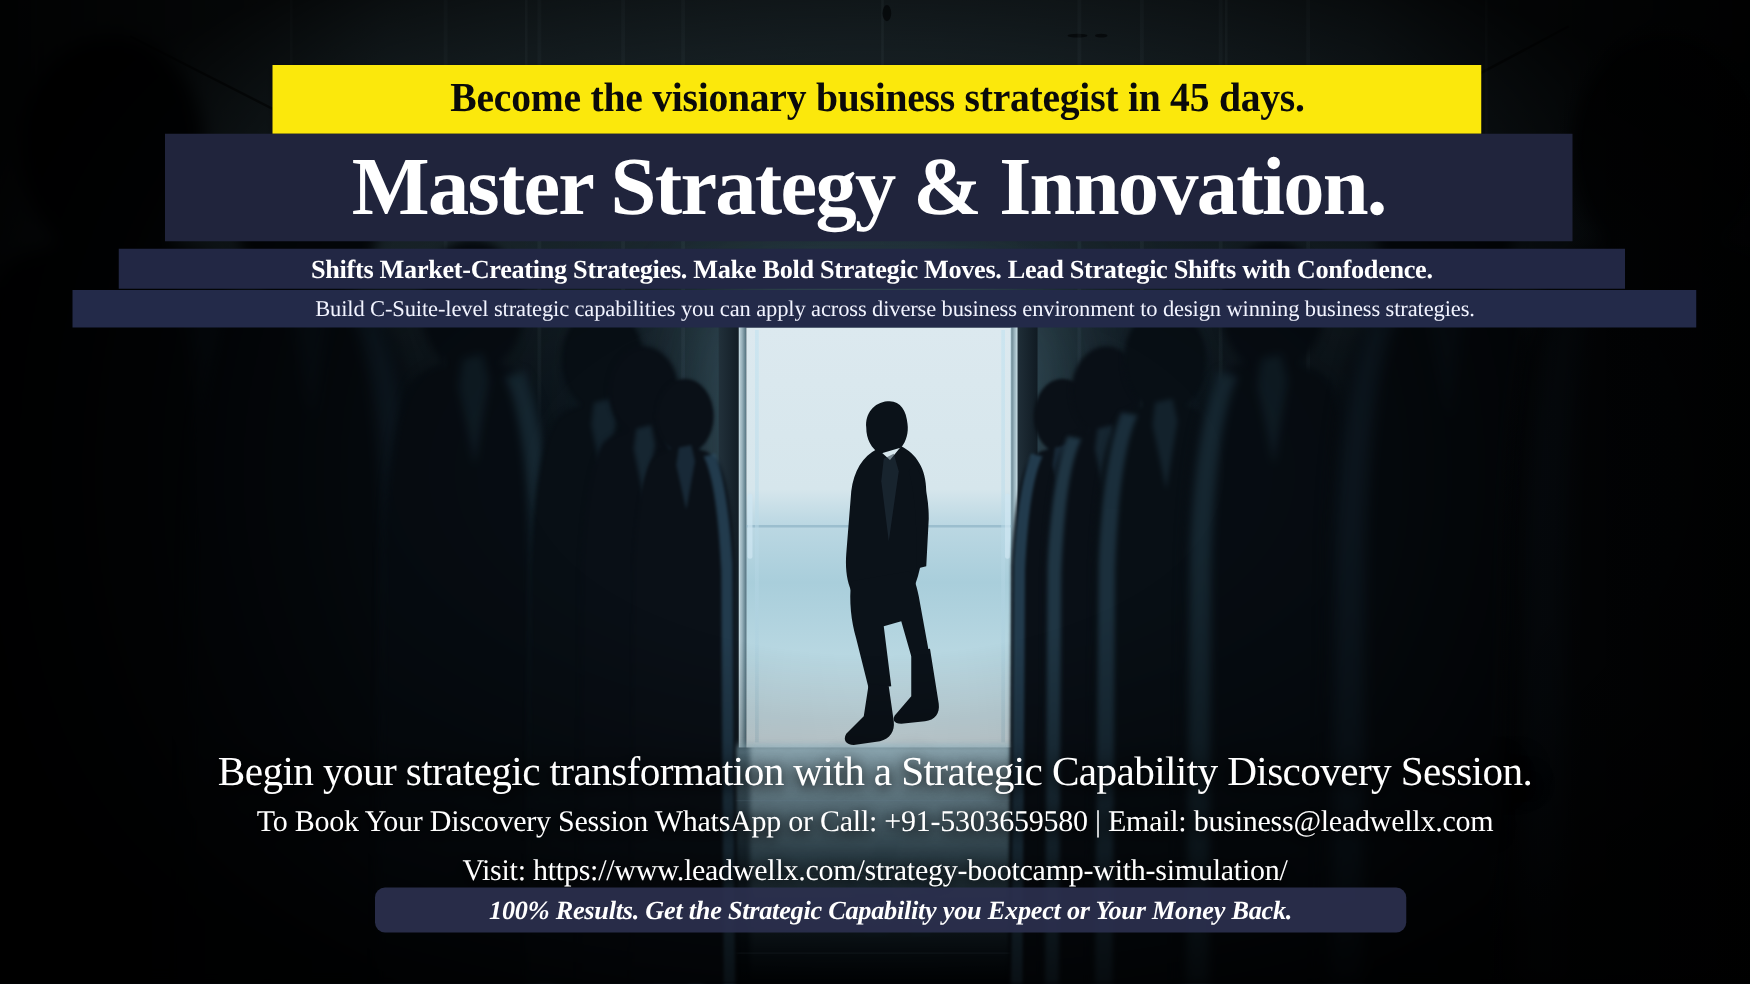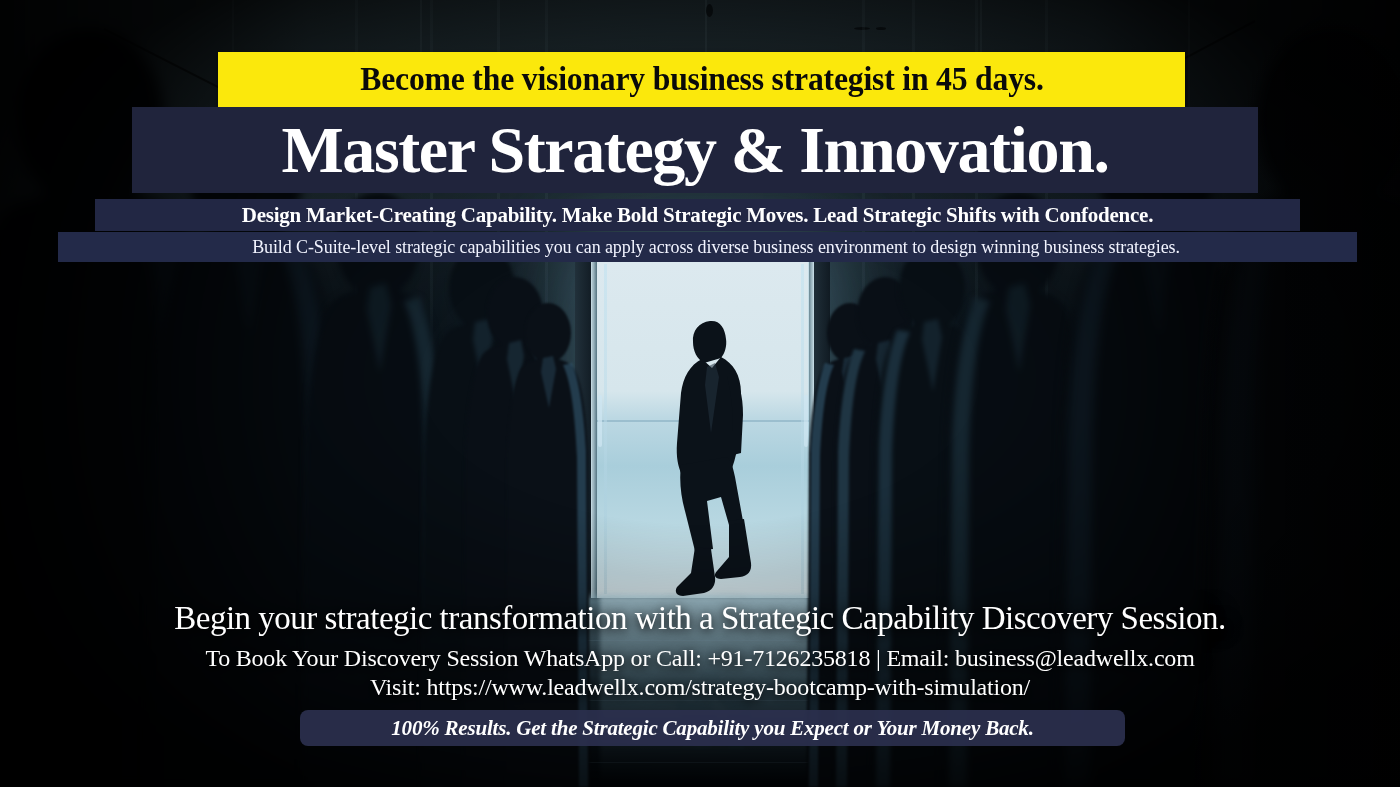--- a/index.html
+++ b/index.html
@@ -212,21 +212,21 @@
     color: #ffffff;
     font-size: 24px;
     margin-top: 8px;
     letter-spacing: -.2px;
     text-shadow: 0 2px 9px rgba(0,0,0,.95), 0 0 18px rgba(0,0,0,.85);
     white-space: nowrap;
   }
   .cta-line3 {
     color: #ffffff;
     font-size: 24px;
-    margin-top: 2px;
+    margin-top: 12px;
     letter-spacing: -.2px;
     text-shadow: 0 2px 9px rgba(0,0,0,.95), 0 0 18px rgba(0,0,0,.85);
     white-space: nowrap;
   }
 
   .guarantee {
     position: absolute; left: 300px; top: 710px; width: 825px; height: 36px;
     background: rgba(43,48,78,.92);
     border-radius: 8px;
     display: flex; align-items: center; justify-content: center;
@@ -478,30 +478,30 @@
 
   <div class="yellow-bar">
     <span>Become the visionary business strategist in 45 days.</span>
   </div>
 
   <div class="headline-band">
     <span>Master Strategy &amp; Innovation.</span>
   </div>
 
   <div class="subline-band">
-    <span>Design Market-Creating Capability. Make Bold Strategic Moves.  Lead Strategic Shifts with Confodence.</span>
+    <span>Shifts Market-Creating Strategies. Make Bold Strategic Moves.  Lead Strategic Shifts with Confodence.</span>
   </div>
 
   <div class="descr-band">
     <span>Build C-Suite-level strategic capabilities you can apply across diverse business environment to design winning business strategies.</span>
   </div>
 
   <div class="cta-block">
     <div class="cta-line1">Begin your strategic transformation with a Strategic Capability Discovery Session.</div>
-    <div class="cta-line2">To Book Your Discovery Session WhatsApp or Call: +91-7126235818 | Email: business@leadwellx.com</div>
+    <div class="cta-line2">To Book Your Discovery Session WhatsApp or Call: +91-5303659580 | Email: business@leadwellx.com</div>
     <div class="cta-line3">Visit: https://www.leadwellx.com/strategy-bootcamp-with-simulation/</div>
   </div>
 
   <div class="guarantee">
     <span>100% Results. Get the Strategic Capability you Expect or Your Money Back.</span>
   </div>
 
 </div>
 
 </body></html>

